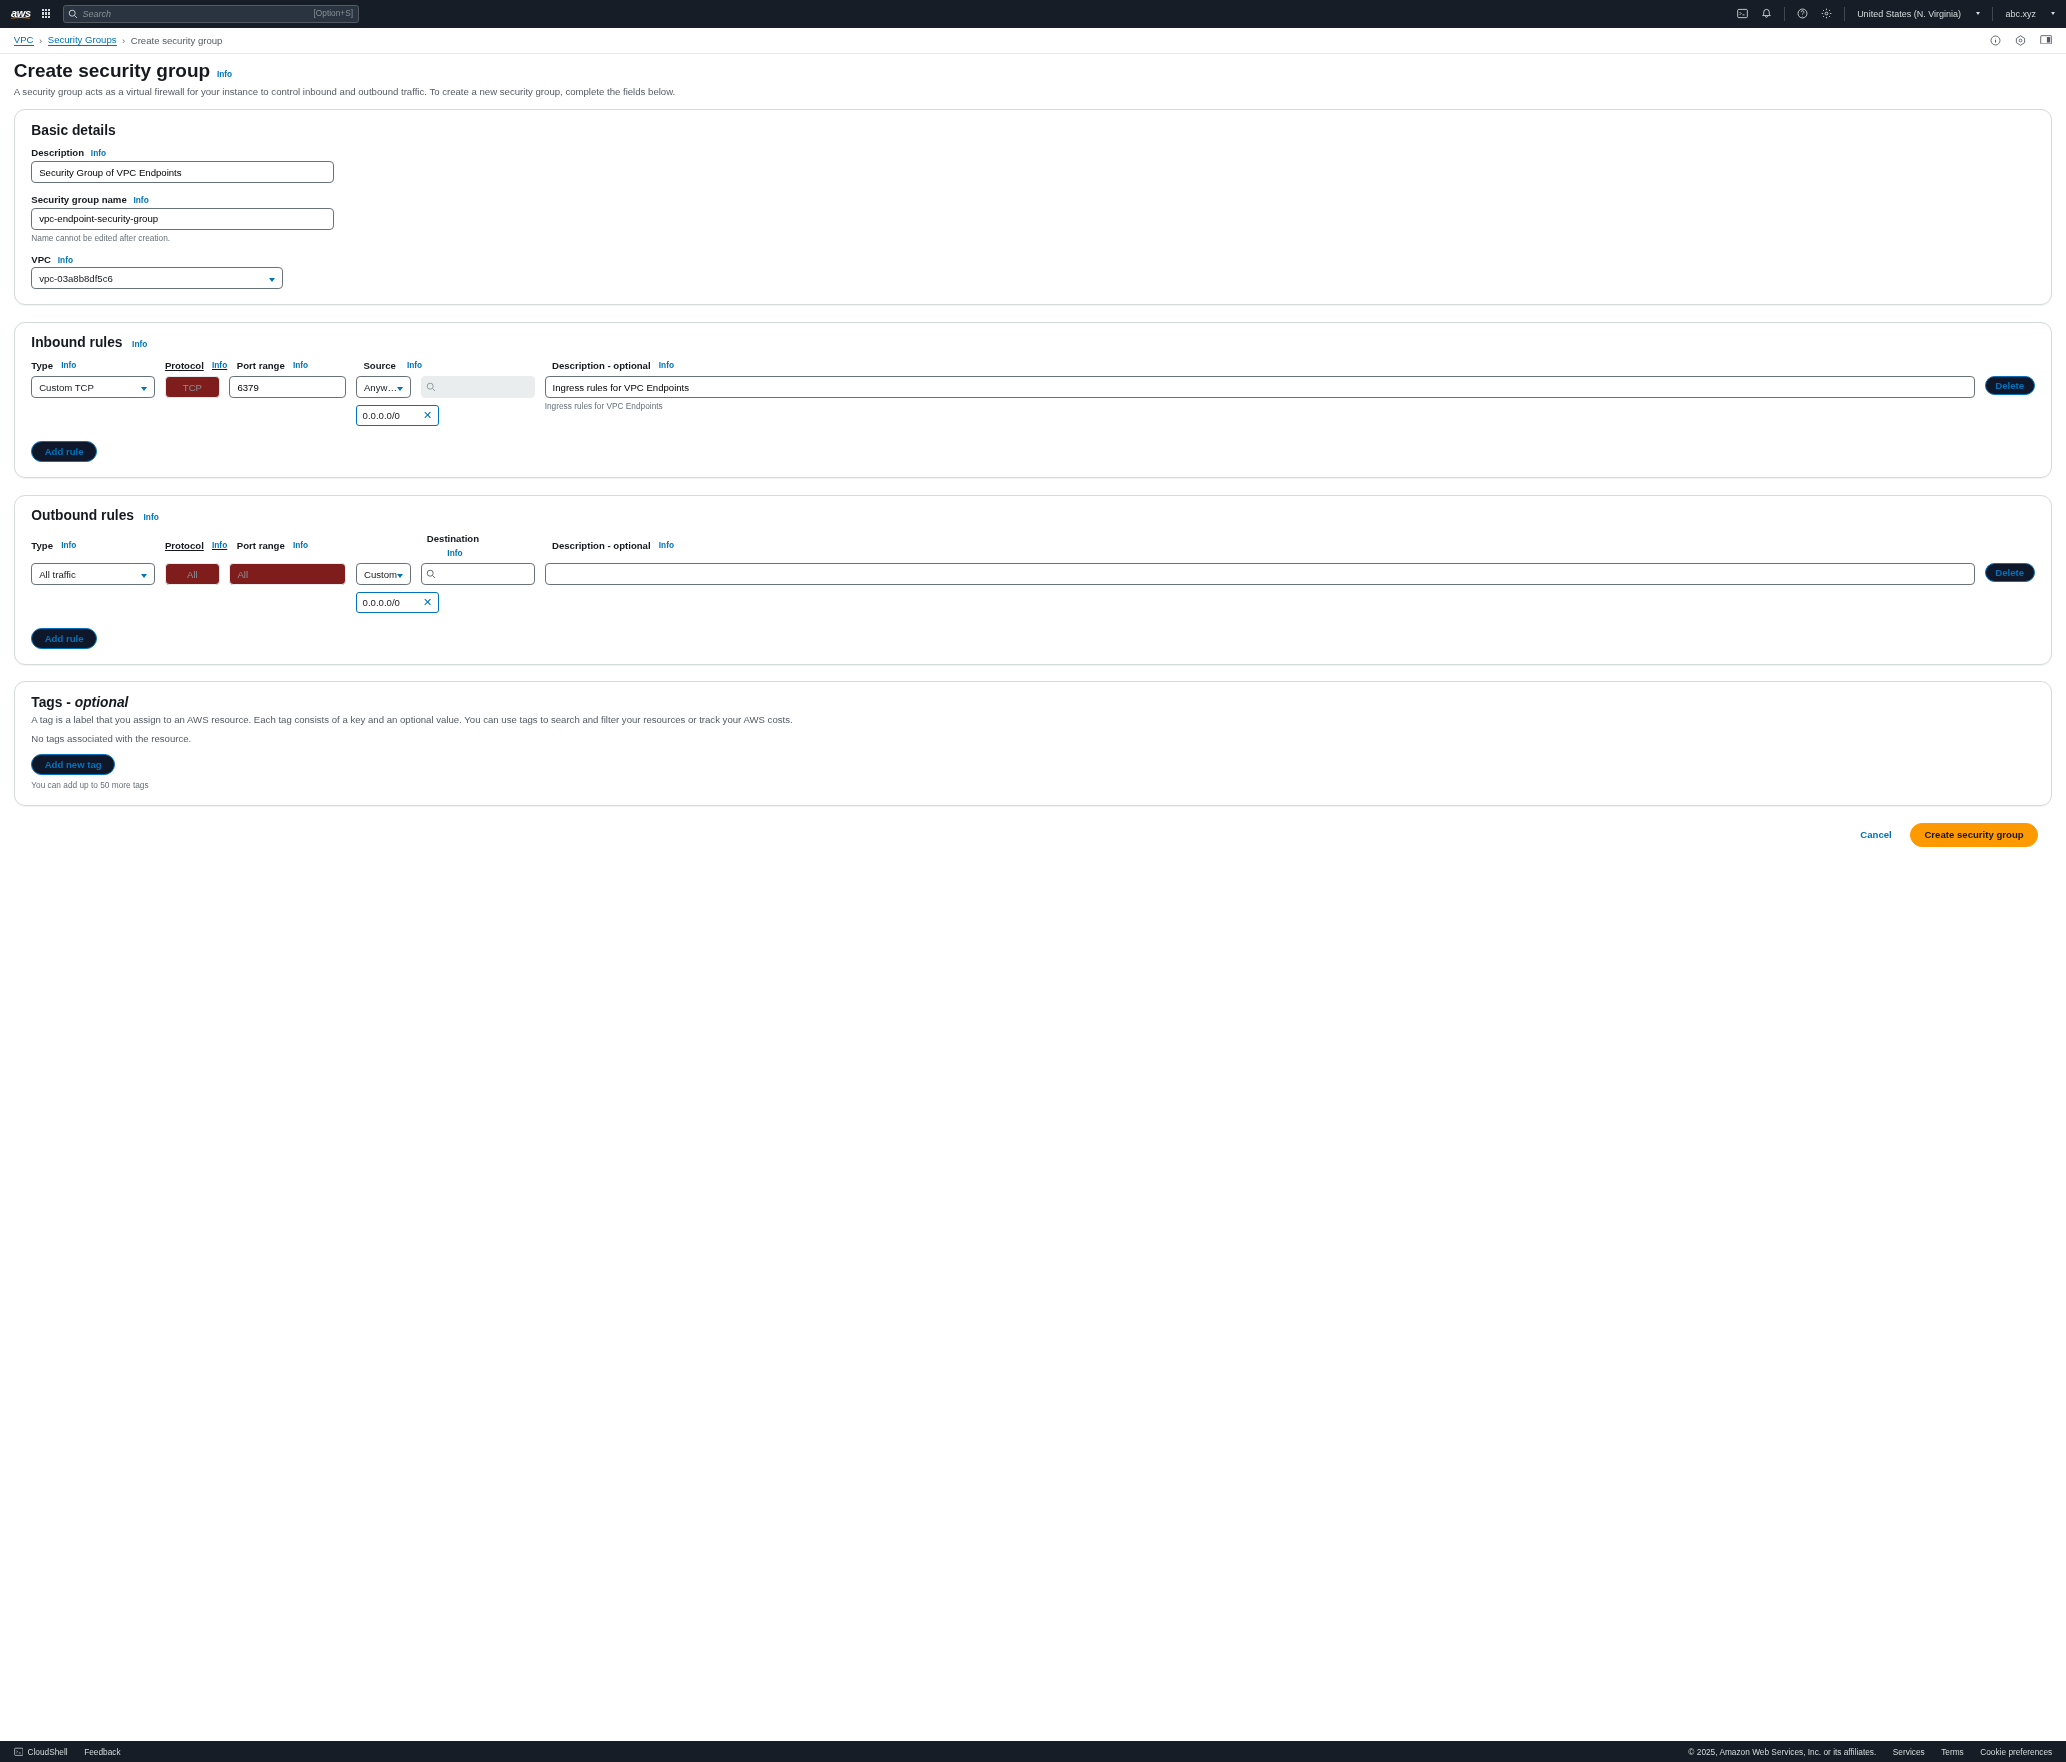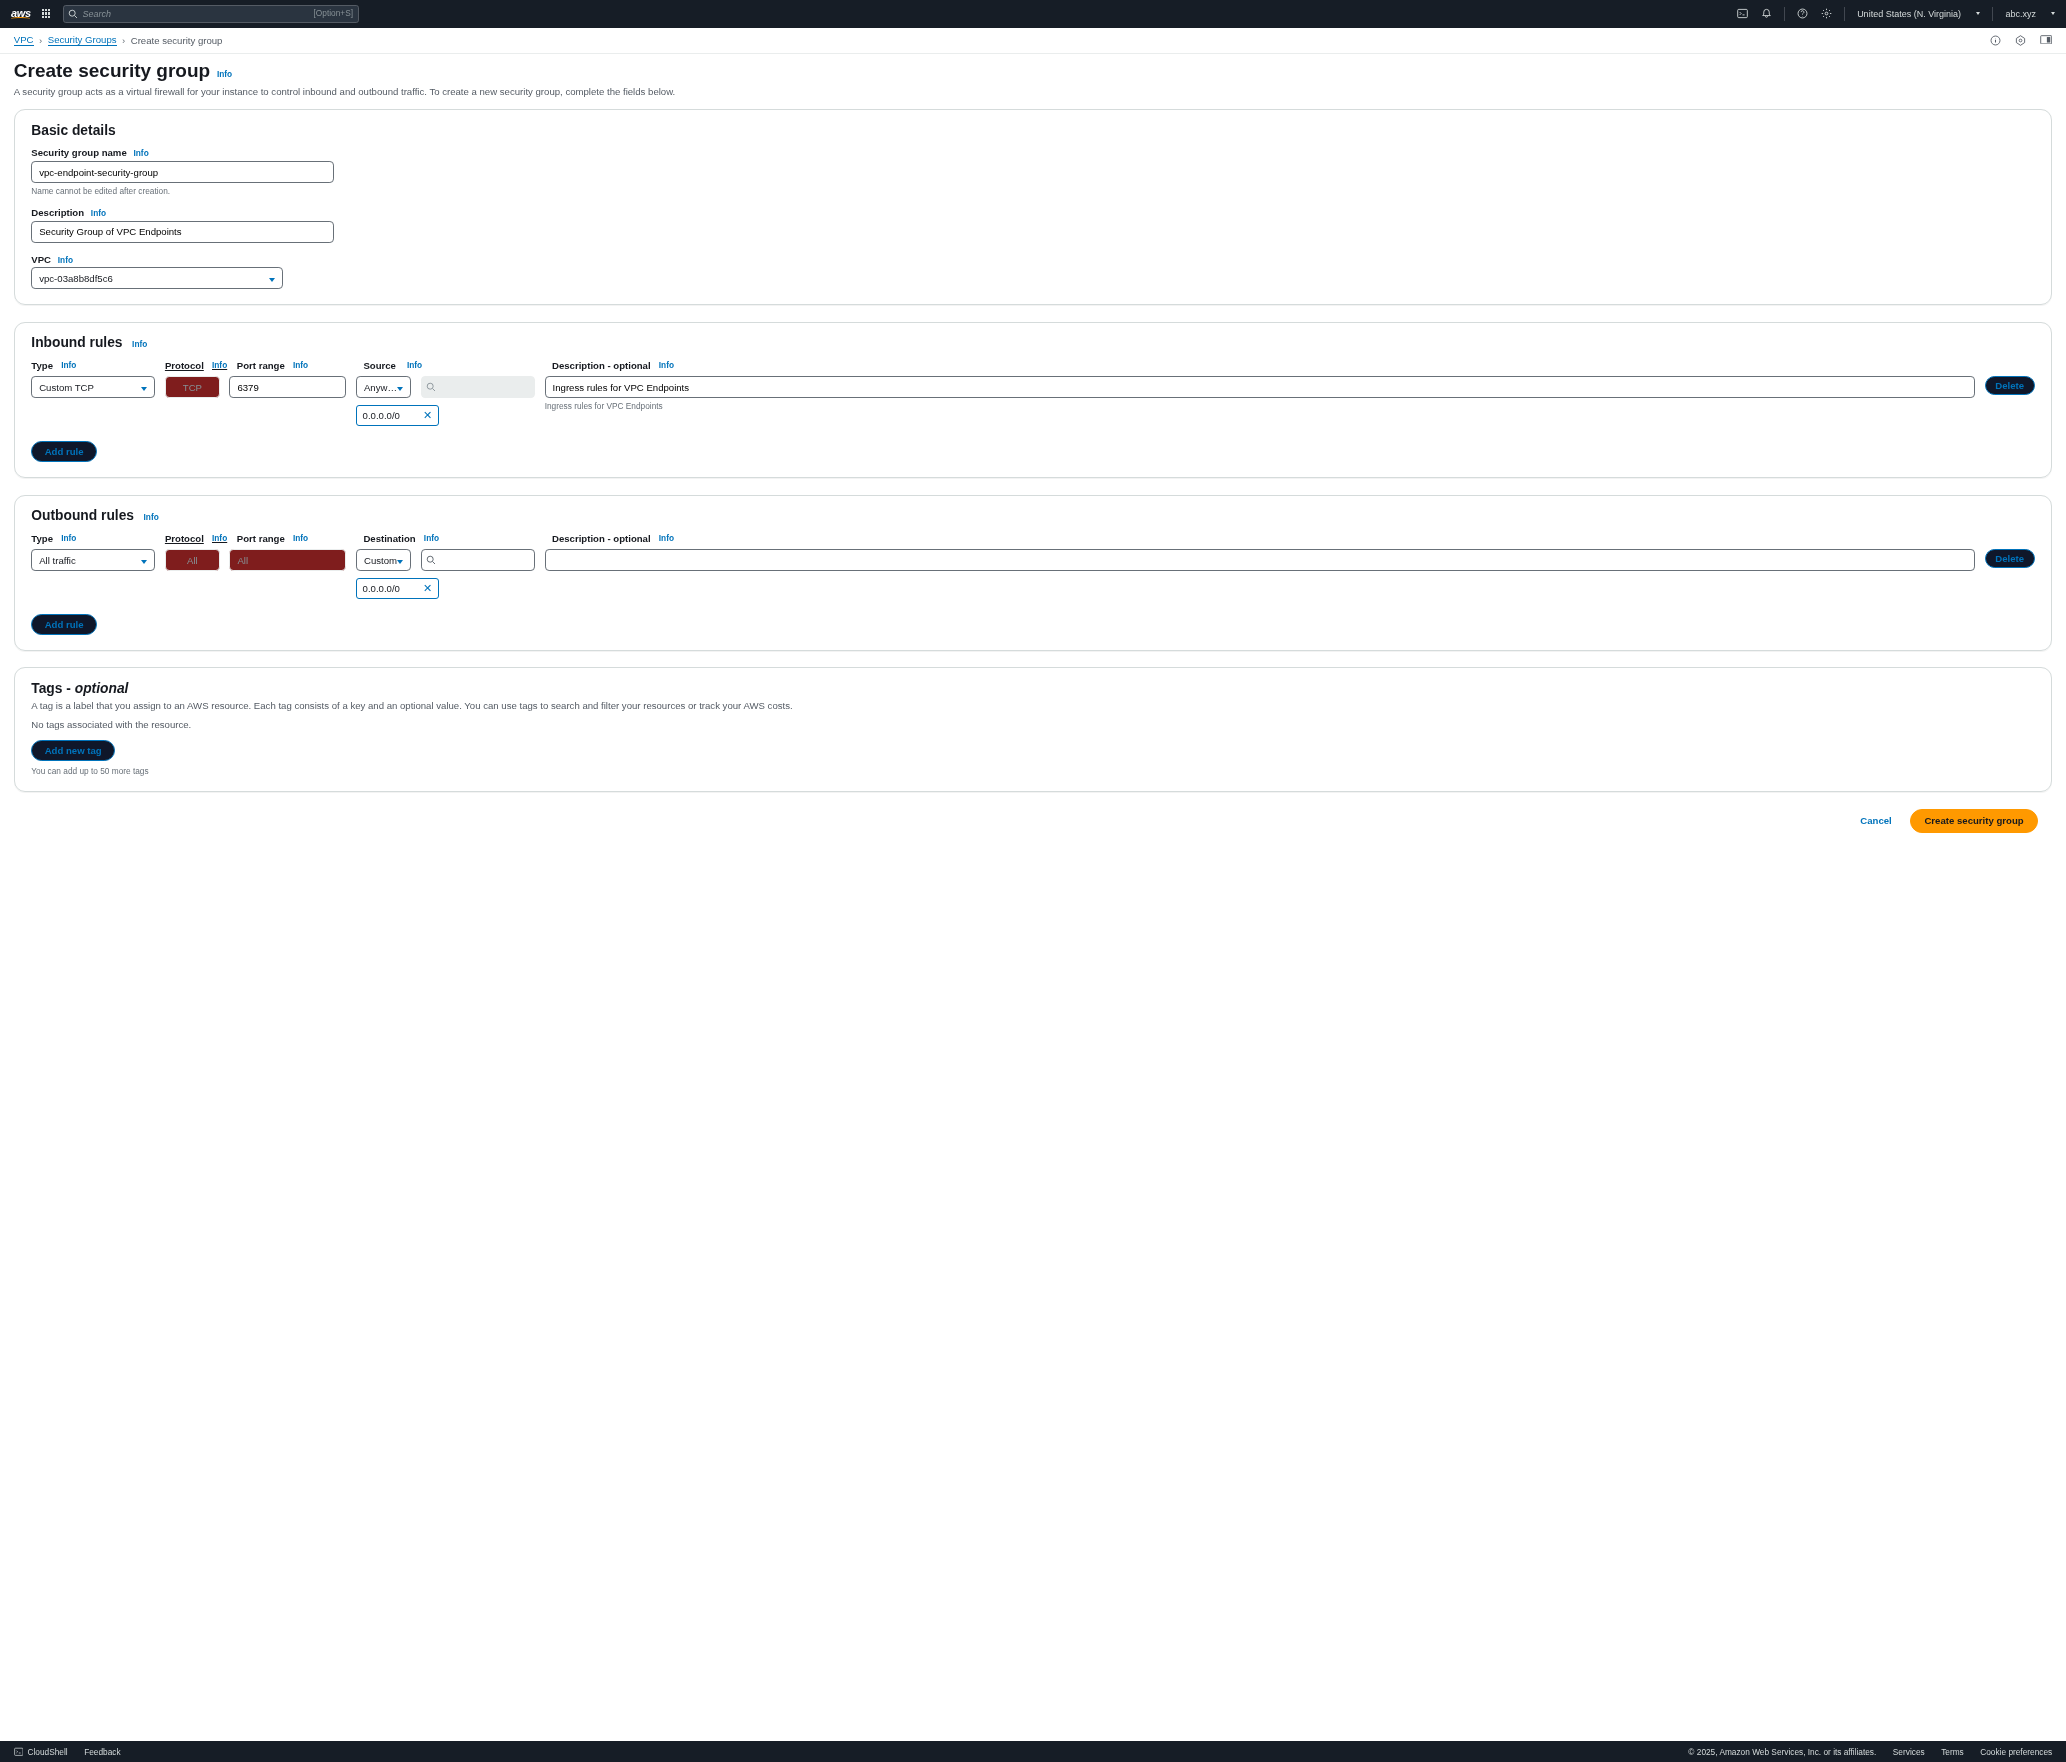--- a/index.html
+++ b/index.html
@@ -197,32 +197,32 @@
     <span class="info-link">Info</span>
   </div>
   <div class="page-desc">A security group acts as a virtual firewall for your instance to control inbound and outbound traffic. To create a new security group, complete the fields below.</div>
 
   <div class="panel">
     <div class="panel-head">
       <h2>Basic details</h2>
     </div>
     <div class="field">
       <label class="field-label">
+        <span>Description</span>
+        <span class="info-link">Info</span>
+      </label>
+      <input class="text-input" type="text" value="Security Group of VPC Endpoints" style="">
+    </div>
+    <div class="field">
+      <label class="field-label">
         <span>Security group name</span>
         <span class="info-link">Info</span>
       </label>
       <input class="text-input" type="text" value="vpc-endpoint-security-group" style="">
       <div class="field-hint">Name cannot be edited after creation.</div>
-    </div>
-    <div class="field">
-      <label class="field-label">
-        <span>Description</span>
-        <span class="info-link">Info</span>
-      </label>
-      <input class="text-input" type="text" value="Security Group of VPC Endpoints" style="">
     </div>
     <div class="field" style="margin-bottom:0">
       <label class="field-label">
         <span>VPC</span>
         <span class="info-link">Info</span>
       </label>
       <div class="select-input">
         <span>vpc-03a8b8df5c6</span>
         <span class="caret"><span class="caret-blue"></span></span>
       </div>
@@ -321,21 +321,21 @@
           <span class="info-link">Info</span>
         </div>
       <div class="col-proto col-head">
           <span>Protocol</span>
           <span class="info-link">Info</span>
         </div>
       <div class="col-port col-head">
           <span>Port range</span>
           <span class="info-link">Info</span>
         </div>
-      <div class="col-source col-head" style="flex-direction:row">
+      <div class="col-source col-head" style="flex-direction:column">
           <span>Destination</span>
           <span class="info-link">Info</span>
         </div>
       <div class="col-desc col-head">
           <span>Description - optional</span>
           <span class="info-link">Info</span>
         </div>
       <div class="col-del"></div>
     </div>
     <div class="rules-row">

